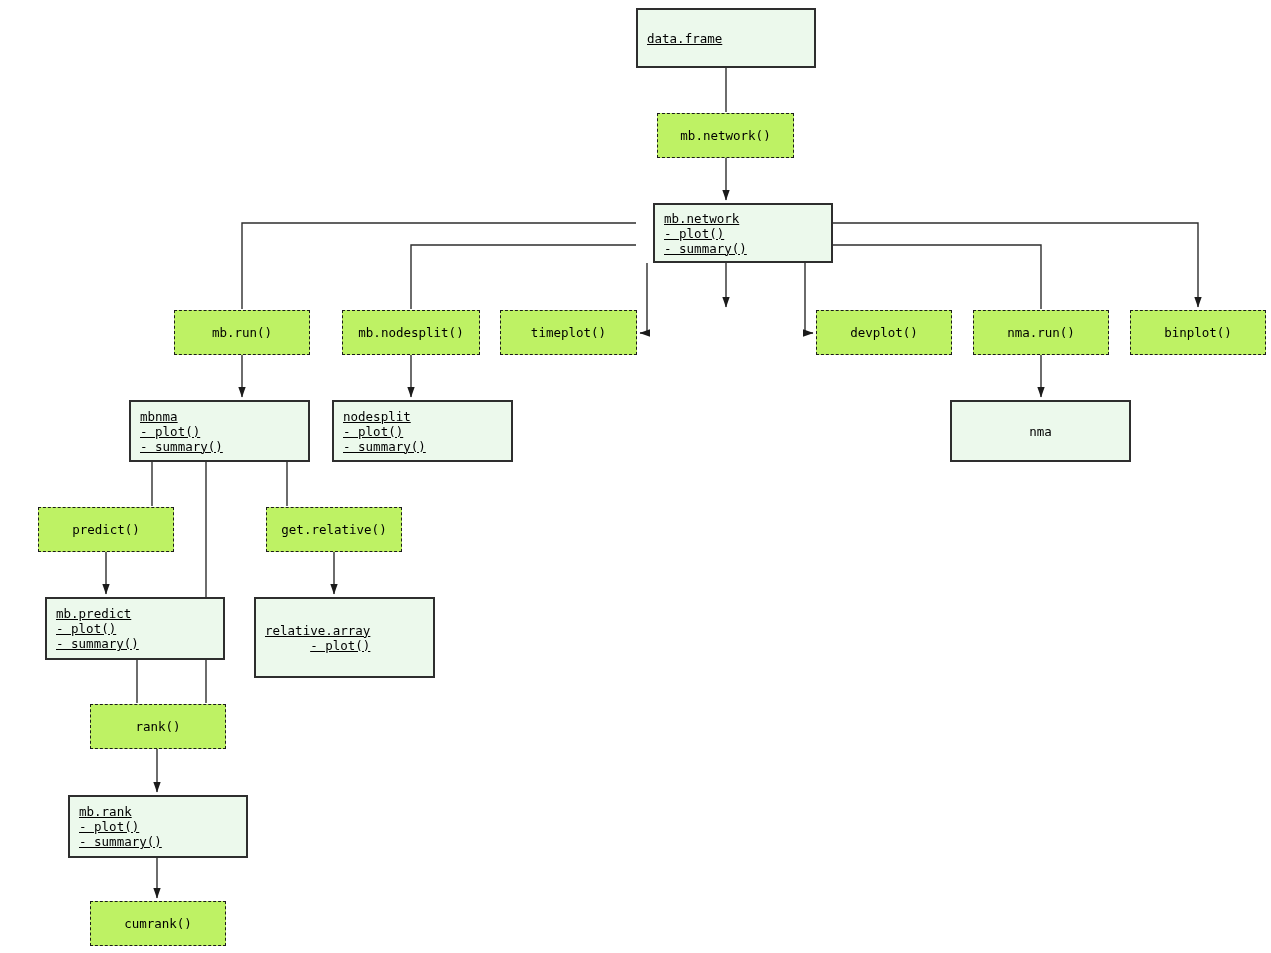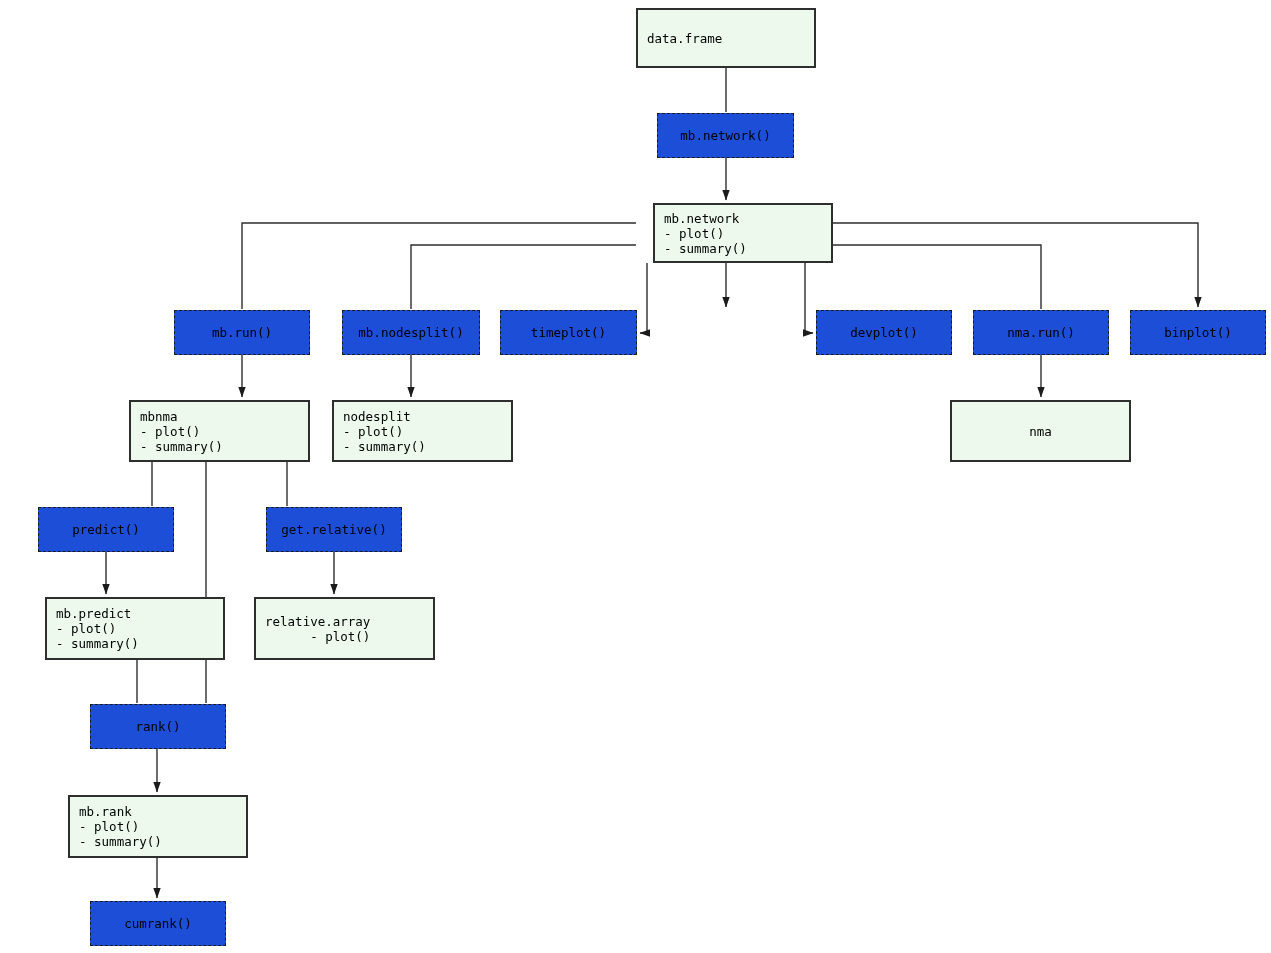--- a/index.html
+++ b/index.html
@@ -30,27 +30,28 @@
     flex-direction: column;
     justify-content: center;
     align-items: center;
     white-space: pre;
   }
   .node.solid {
     background: #ecf9ec;
     border: 2px solid #2e2e2e;
   }
   .node.dashed {
-    background: #1d4ed8;
+    background: #bef264;
     border: 1.5px dashed #1b1b1b;
   }
   .node.left-text {
     align-items: flex-start;
     padding-left: 9px;
     padding-right: 4px;
+    text-decoration: underline;
   }
   .label-block {
     display: flex;
     flex-direction: column;
   }
   .label-block.right-align {
     align-items: flex-end;
   }
   .label-line {
     display: block;
@@ -163,21 +164,21 @@
   </div>
 
   <div class="node solid left-text" style="left:5px; top:597px; width:180px; height:63px;margin-left:40px;">
     <div class="label-block">
       <span class="label-line">mb.predict</span>
       <span class="label-line">- plot()</span>
       <span class="label-line">- summary()</span>
     </div>
   </div>
 
-  <div class="node solid left-text" style="left:254px; top:597px; width:181px; height:63px;">
+  <div class="node solid left-text" style="left:254px; top:597px; width:181px; height:81px;">
     <div class="label-block right-align">
       <span class="label-line">relative.array</span>
       <span class="label-line">- plot()</span>
     </div>
   </div>
 
   <div class="node dashed" style="left:90px; top:704px; width:136px; height:45px;">
     <span class="label-line">rank()</span>
   </div>
 

